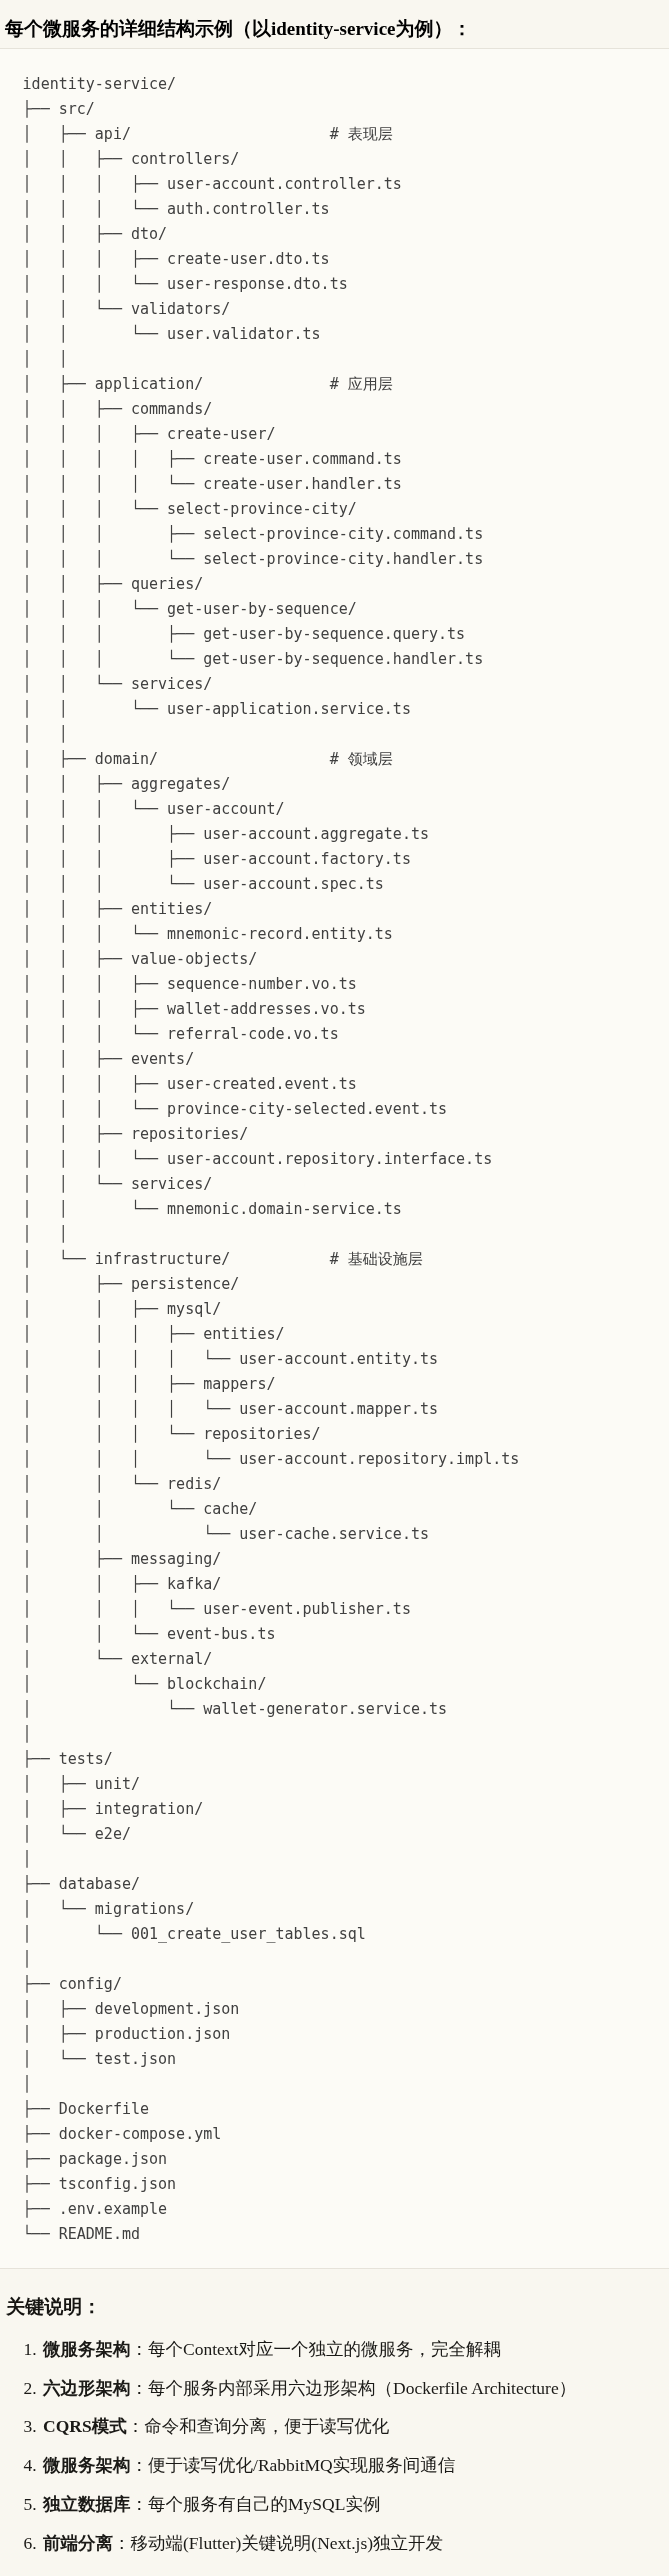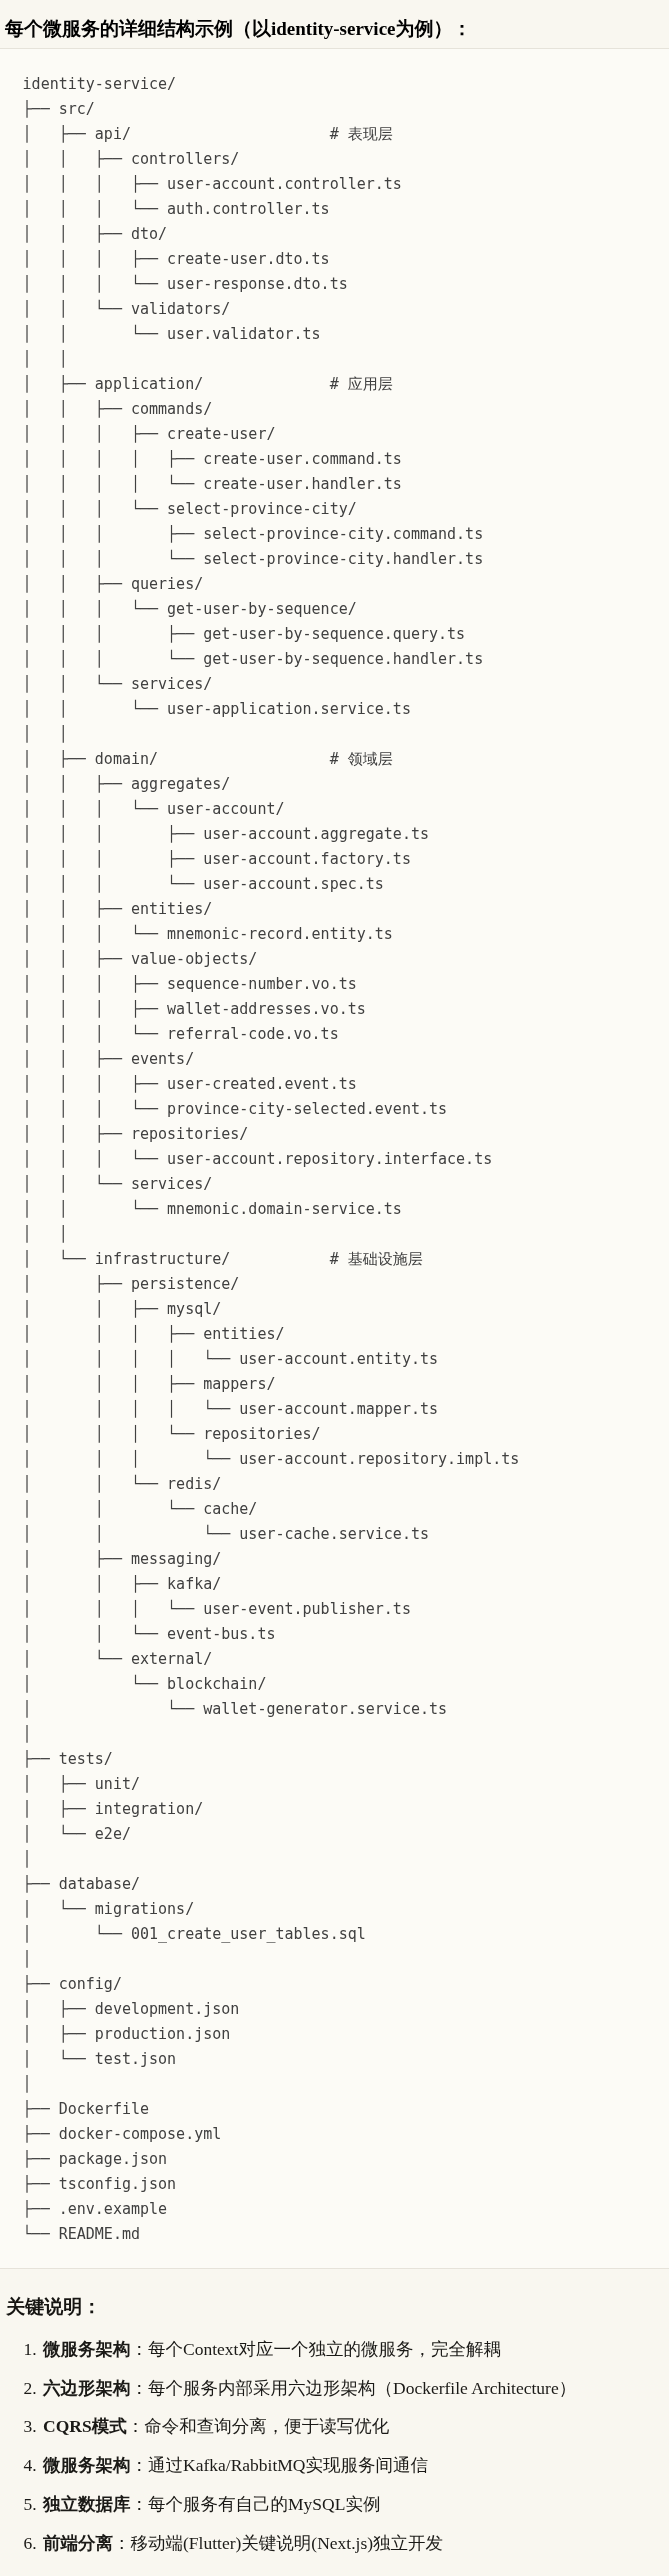--- a/index.html
+++ b/index.html
@@ -160,19 +160,19 @@
 ├── .env.example
 └── README.md</pre>
 </div>
 
 <div class="notes">
   <h2 class="notes-heading">关键说明：</h2>
   <ol class="notes-list">
     <li class="note-item"><span class="note-num">1.</span><strong class="note-term">微服务架构</strong><span class="note-text">：每个Context对应一个独立的微服务，完全解耦</span></li>
     <li class="note-item"><span class="note-num">2.</span><strong class="note-term">六边形架构</strong><span class="note-text">：每个服务内部采用六边形架构（Dockerfile Architecture）</span></li>
     <li class="note-item"><span class="note-num">3.</span><strong class="note-term">CQRS模式</strong><span class="note-text">：命令和查询分离，便于读写优化</span></li>
-    <li class="note-item"><span class="note-num">4.</span><strong class="note-term">微服务架构</strong><span class="note-text">：通过Kafka/RabbitMQ实现服务间通信</span></li>
+    <li class="note-item"><span class="note-num">4.</span><strong class="note-term">微服务架构</strong><span class="note-text">：便于读写优化/RabbitMQ实现服务间通信</span></li>
     <li class="note-item"><span class="note-num">5.</span><strong class="note-term">独立数据库</strong><span class="note-text">：每个服务有自己的MySQL实例</span></li>
     <li class="note-item"><span class="note-num">6.</span><strong class="note-term">前端分离</strong><span class="note-text">：移动端(Flutter)关键说明(Next.js)独立开发</span></li>
   </ol>
   <p class="closing-paragraph">这个结构可以让您的团队并行开发，每个Context可以由不同的小组负责，互不干扰。</p>
 </div>
 
 
 </body></html>

